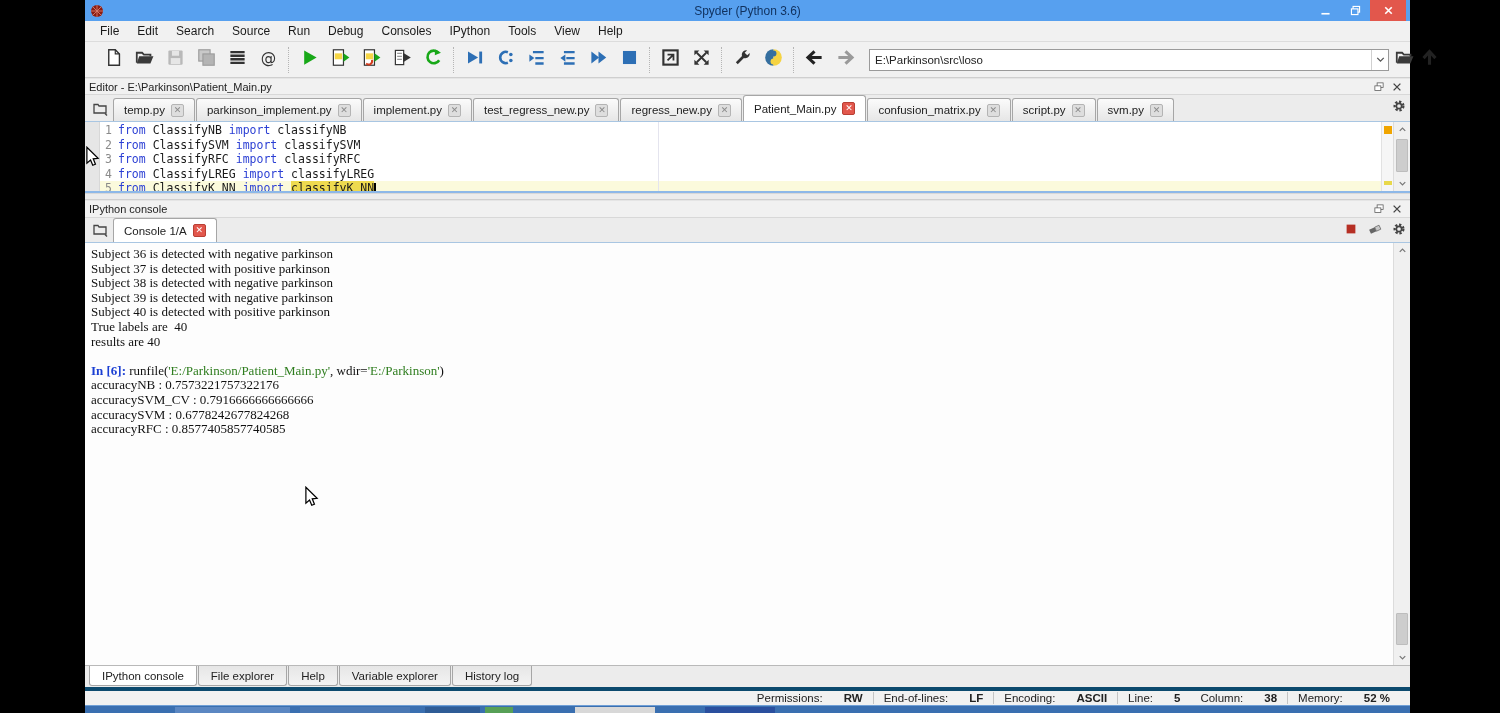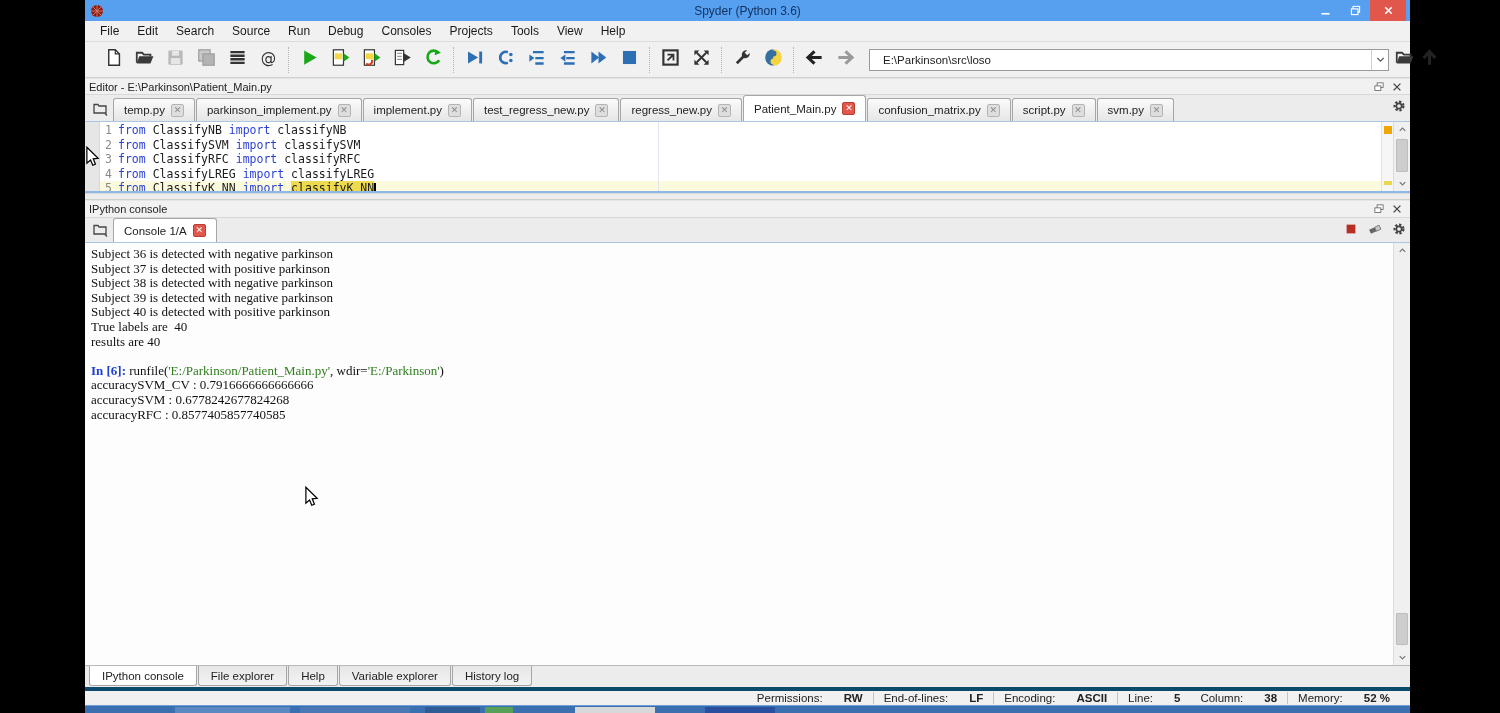--- a/index.html
+++ b/index.html
@@ -22,21 +22,21 @@
   .menu-item { font-size:12px; color:#1a1a1a; padding:2px 9px; cursor:default; }
 
   
   .toolbar { height:36px; background:#f1f1f1; border-bottom:1px solid #cfcfcf; display:flex; align-items:center; padding-left:8px; }
   .tb-group { display:flex; align-items:center; gap:7px; padding:0 8px; }
   .tb-sep { width:1px; height:26px; border-left:1px dotted #b5b5b5; }
   .tb-btn { width:24px; height:24px; display:flex; align-items:center; justify-content:center; }
   .tb-btn svg { width:19px; height:19px; }
   .path-combo { display:flex; align-items:center; margin-left:4px; }
   .combo-box { width:520px; height:22px; background:#fff; border:1px solid #9a9a9a; display:flex; align-items:center; }
-  .combo-box input { flex:1; border:none; outline:none; font-size:11.5px; padding:0 13px; color:#222;
+  .combo-box input { flex:1; border:none; outline:none; font-size:11.5px; padding:0 5px; color:#222;
                      font-family:"Liberation Sans", sans-serif; background:transparent; }
   .combo-arrow { width:17px; height:20px; display:flex; align-items:center; justify-content:center; border-left:1px solid #d0d0d0; }
   .combo-arrow svg { width:13px; height:13px; }
 
   
   .pane-header { height:17px; background:#f1f1f1; border-top:1px solid #e5e5e5; border-bottom:1px solid #d8d8d8;
                  display:flex; align-items:center; font-size:11px; color:#222; padding:0 4px; }
   .pane-header .spacer { flex:1; }
   .ph-btn { width:18px; height:15px; display:flex; align-items:center; justify-content:center; }
   .ph-btn svg { width:12px; height:12px; }
@@ -142,21 +142,21 @@
     </div>
 
     <div class="menubar" id="menu-items">
         <span class="menu-item">File</span>
         <span class="menu-item">Edit</span>
         <span class="menu-item">Search</span>
         <span class="menu-item">Source</span>
         <span class="menu-item">Run</span>
         <span class="menu-item">Debug</span>
         <span class="menu-item">Consoles</span>
-        <span class="menu-item">Projects</span>
+        <span class="menu-item">IPython</span>
         <span class="menu-item">Tools</span>
         <span class="menu-item">View</span>
         <span class="menu-item">Help</span>
       </div>
 
     <div class="toolbar" id="toolbar-groups">
         <div class="tb-group">
           <span class="tb-btn">
             <span><svg viewBox="0 0 16 16">
                 <path d="M4 1.5h5.5L13 5v9.5H4z" fill="#fff" stroke="#333" stroke-width="1.2"></path>
@@ -506,20 +506,21 @@
       <div class="console-lines" id="console-lines">
           <div class="console-line"><span class="cl-pl">Subject 36 is detected with negative parkinson</span></div>
           <div class="console-line"><span class="cl-pl">Subject 37 is detected with positive parkinson</span></div>
           <div class="console-line"><span class="cl-pl">Subject 38 is detected with negative parkinson</span></div>
           <div class="console-line"><span class="cl-pl">Subject 39 is detected with negative parkinson</span></div>
           <div class="console-line"><span class="cl-pl">Subject 40 is detected with positive parkinson</span></div>
           <div class="console-line"><span class="cl-pl">True labels are  40</span></div>
           <div class="console-line"><span class="cl-pl">results are 40</span></div>
           <div class="console-line"><span class="cl-pl"> </span></div>
           <div class="console-line"><span class="cl-prompt">In [6]: </span><span class="cl-pl">runfile(</span><span class="cl-string">'E:/Parkinson/Patient_Main.py'</span><span class="cl-pl">, wdir=</span><span class="cl-string">'E:/Parkinson'</span><span class="cl-pl">)</span></div>
+          <div class="console-line"><span class="cl-pl">accuracyNB : 0.7573221757322176</span></div>
           <div class="console-line"><span class="cl-pl">accuracySVM_CV : 0.7916666666666666</span></div>
           <div class="console-line"><span class="cl-pl">accuracySVM : 0.6778242677824268</span></div>
           <div class="console-line"><span class="cl-pl">accuracyRFC : 0.8577405857740585</span></div>
         </div>
       <div class="vscroll">
         <div class="arrow" style="top:0;">
             <svg viewBox="0 0 16 16">
               <path d="M4 10l4-4 4 4" fill="none" stroke="#777" stroke-width="1.8"></path>
             </svg>
           </div>

